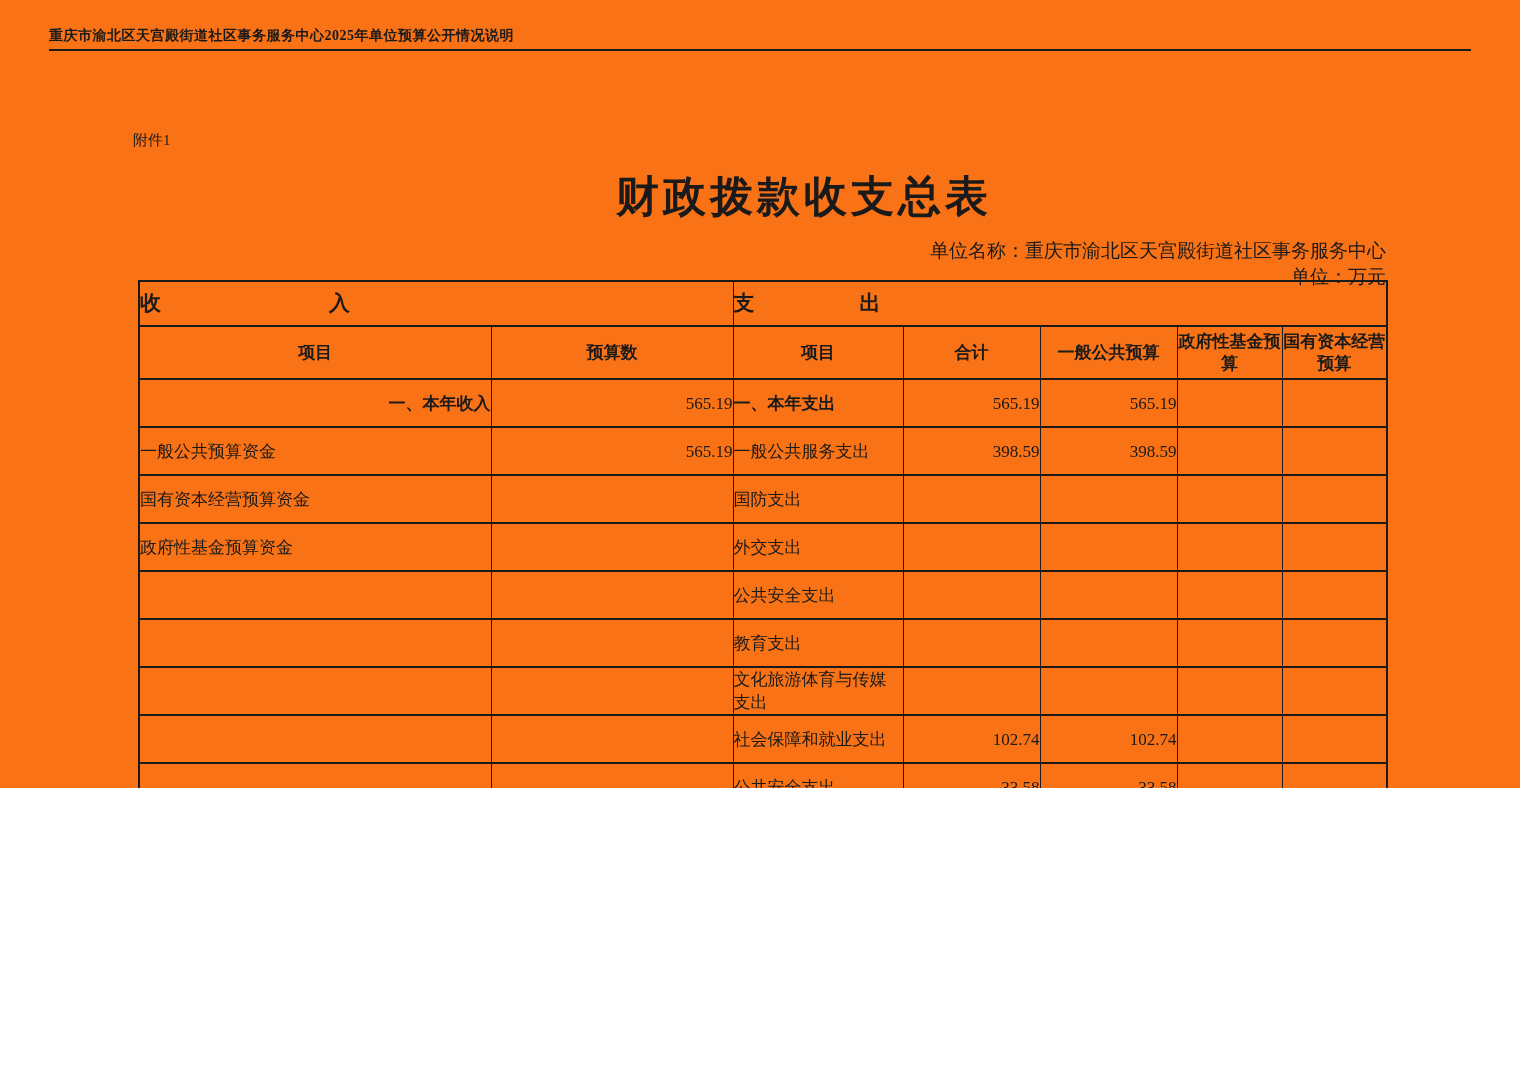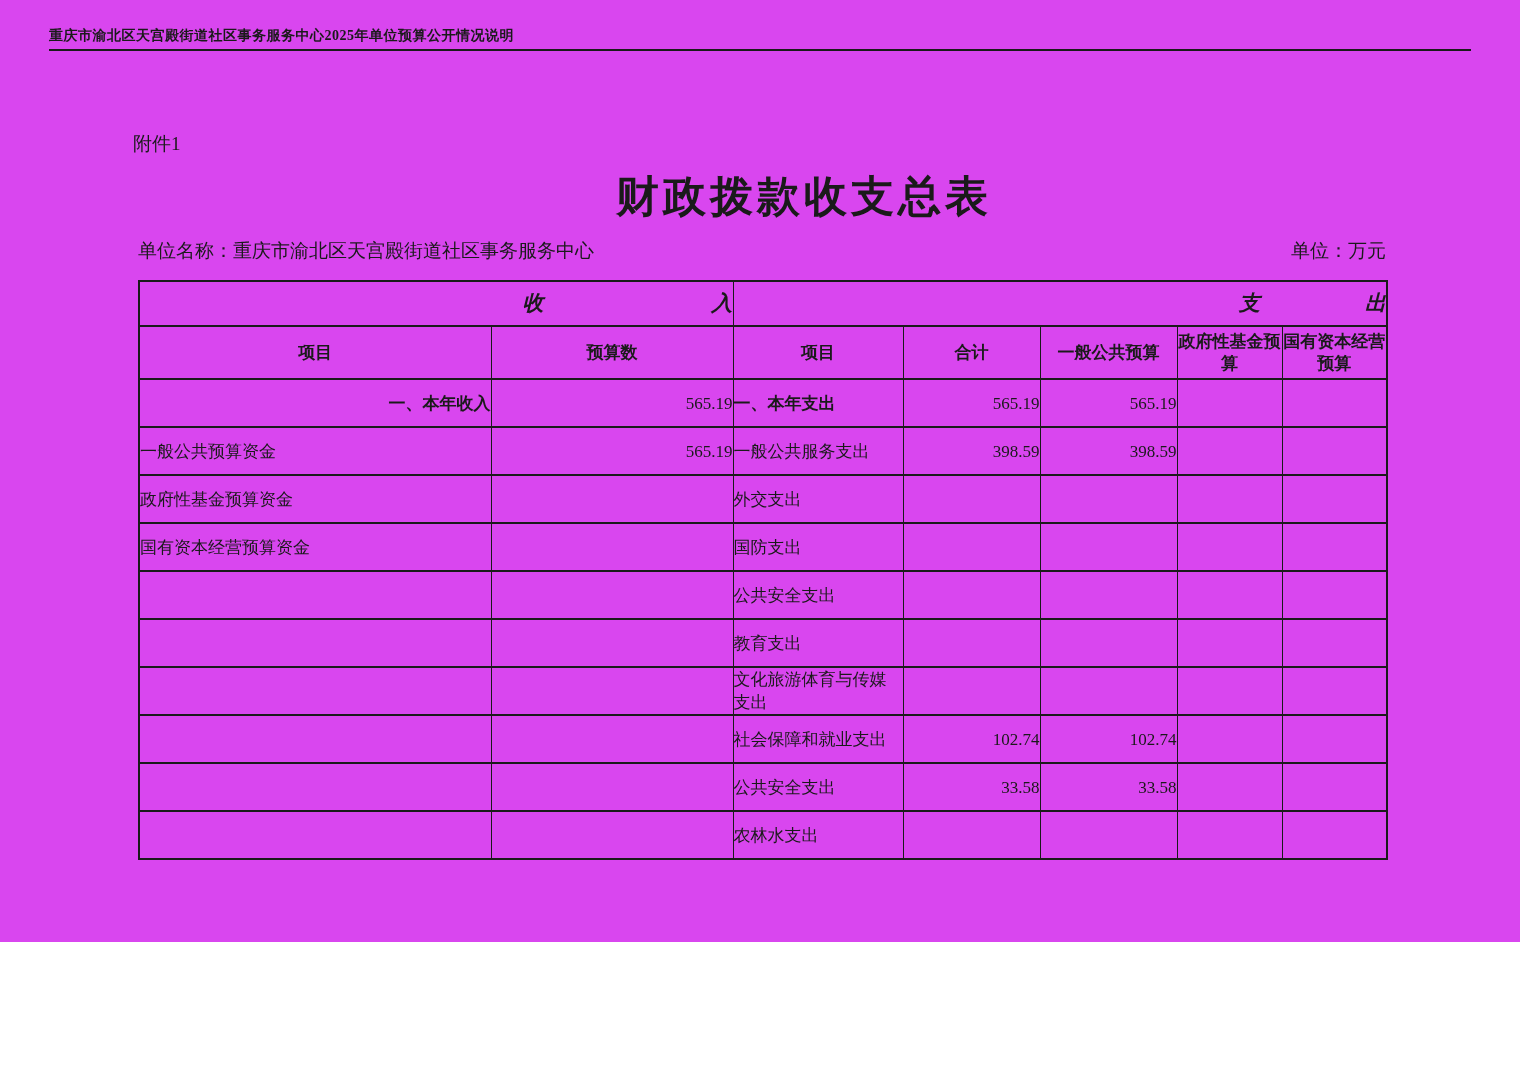--- a/index.html
+++ b/index.html
@@ -5,22 +5,22 @@
   html, body {
     margin: 0;
     padding: 0;
     background: #ffffff;
     font-family: "Liberation Serif", "DejaVu Serif", serif;
     color: #1a1a1a;
   }
   .page {
     position: relative;
     width: 1520px;
-    height: 942px;
-    background: #d946ef;
+    height: 788px;
+    background: #f97316;
     overflow: hidden;
   }
   .header-note {
     position: absolute;
     left: 49px;
     top: 27px;
     font-size: 14px;
     font-weight: bold;
     letter-spacing: 0.5px;
     white-space: nowrap;
@@ -29,21 +29,21 @@
     position: absolute;
     left: 49px;
     top: 49px;
     width: 1422px;
     border-top: 2px solid #1a1a1a;
   }
   .attachment {
     position: absolute;
     left: 133px;
     top: 131px;
-    font-size: 19px;
+    font-size: 15px;
   }
   .doc-title {
     position: absolute;
     left: 0;
     top: 168px;
     width: 100%;
     text-align: center;
     font-size: 43px;
     font-weight: bold;
     letter-spacing: 4px;
@@ -51,20 +51,21 @@
   }
   .unit-row {
     position: absolute;
     left: 138px;
     top: 238px;
     width: 1248px;
     display: flex;
     justify-content: space-between;
     align-items: flex-end;
     font-size: 19px;
+    flex-direction: column;
   }
   table.budget {
     position: absolute;
     left: 138px;
     top: 280px;
     width: 1248px;
     border-collapse: collapse;
     table-layout: fixed;
     border: 2px solid #1a1a1a;
   }
@@ -76,22 +77,21 @@
     font-weight: normal;
     vertical-align: middle;
     padding: 0;
     line-height: 23px;
     overflow: hidden;
   }
   tr.group-row th {
     height: 43px;
     font-size: 21px;
     font-weight: bold;
-    text-align: right;
-    font-style: italic;
+    text-align: left;
   }
   tr.cols-row th {
     height: 51px;
     font-weight: bold;
     text-align: center;
     line-height: 22px;
   }
   td.td-item {
     text-align: left;
     padding-left: 2px;
@@ -174,32 +174,32 @@
         <tr>
           <td class="td-item inc">一般公共预算资金</td>
           <td class="td-num">565.19</td>
           <td class="td-item exp">一般公共服务支出</td>
           <td class="td-num">398.59</td>
           <td class="td-num">398.59</td>
           <td class="td-num"></td>
           <td class="td-num"></td>
         </tr>
         <tr>
+          <td class="td-item inc">国有资本经营预算资金</td>
+          <td class="td-num"></td>
+          <td class="td-item exp">国防支出</td>
+          <td class="td-num"></td>
+          <td class="td-num"></td>
+          <td class="td-num"></td>
+          <td class="td-num"></td>
+        </tr>
+        <tr>
           <td class="td-item inc">政府性基金预算资金</td>
           <td class="td-num"></td>
           <td class="td-item exp">外交支出</td>
-          <td class="td-num"></td>
-          <td class="td-num"></td>
-          <td class="td-num"></td>
-          <td class="td-num"></td>
-        </tr>
-        <tr>
-          <td class="td-item inc">国有资本经营预算资金</td>
-          <td class="td-num"></td>
-          <td class="td-item exp">国防支出</td>
           <td class="td-num"></td>
           <td class="td-num"></td>
           <td class="td-num"></td>
           <td class="td-num"></td>
         </tr>
         <tr>
           <td class="td-item inc"></td>
           <td class="td-num"></td>
           <td class="td-item exp">公共安全支出</td>
           <td class="td-num"></td>

